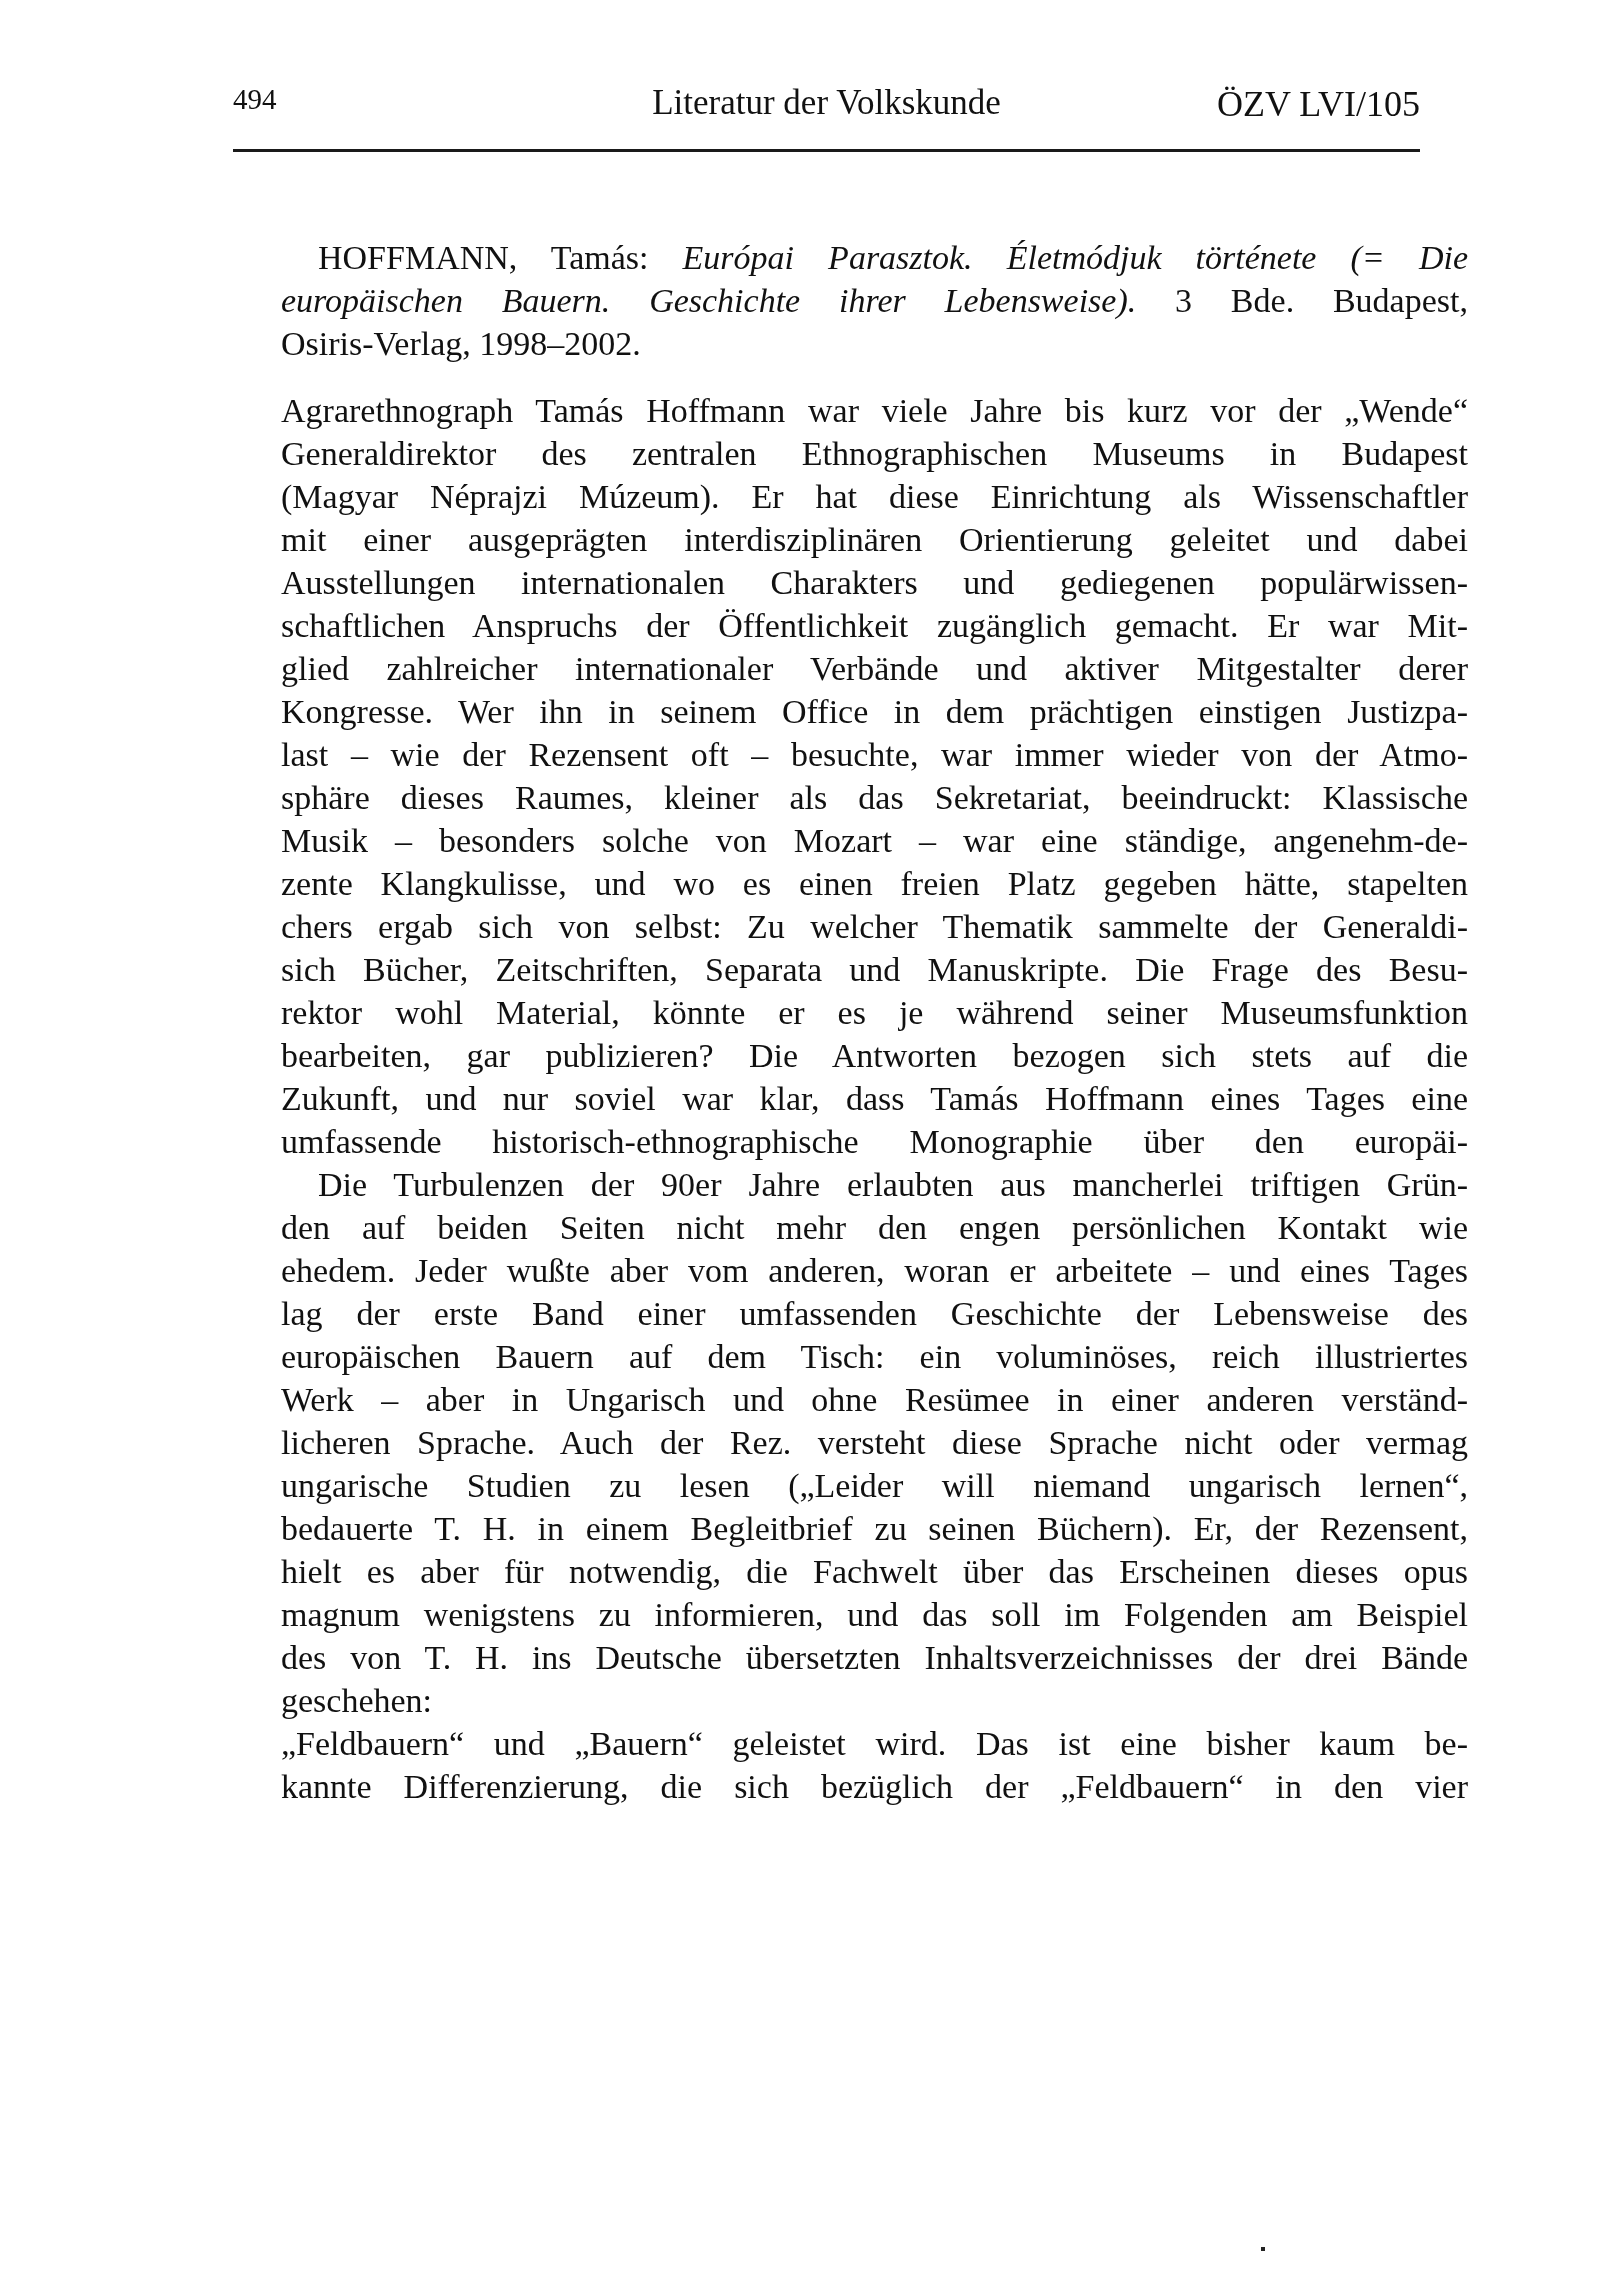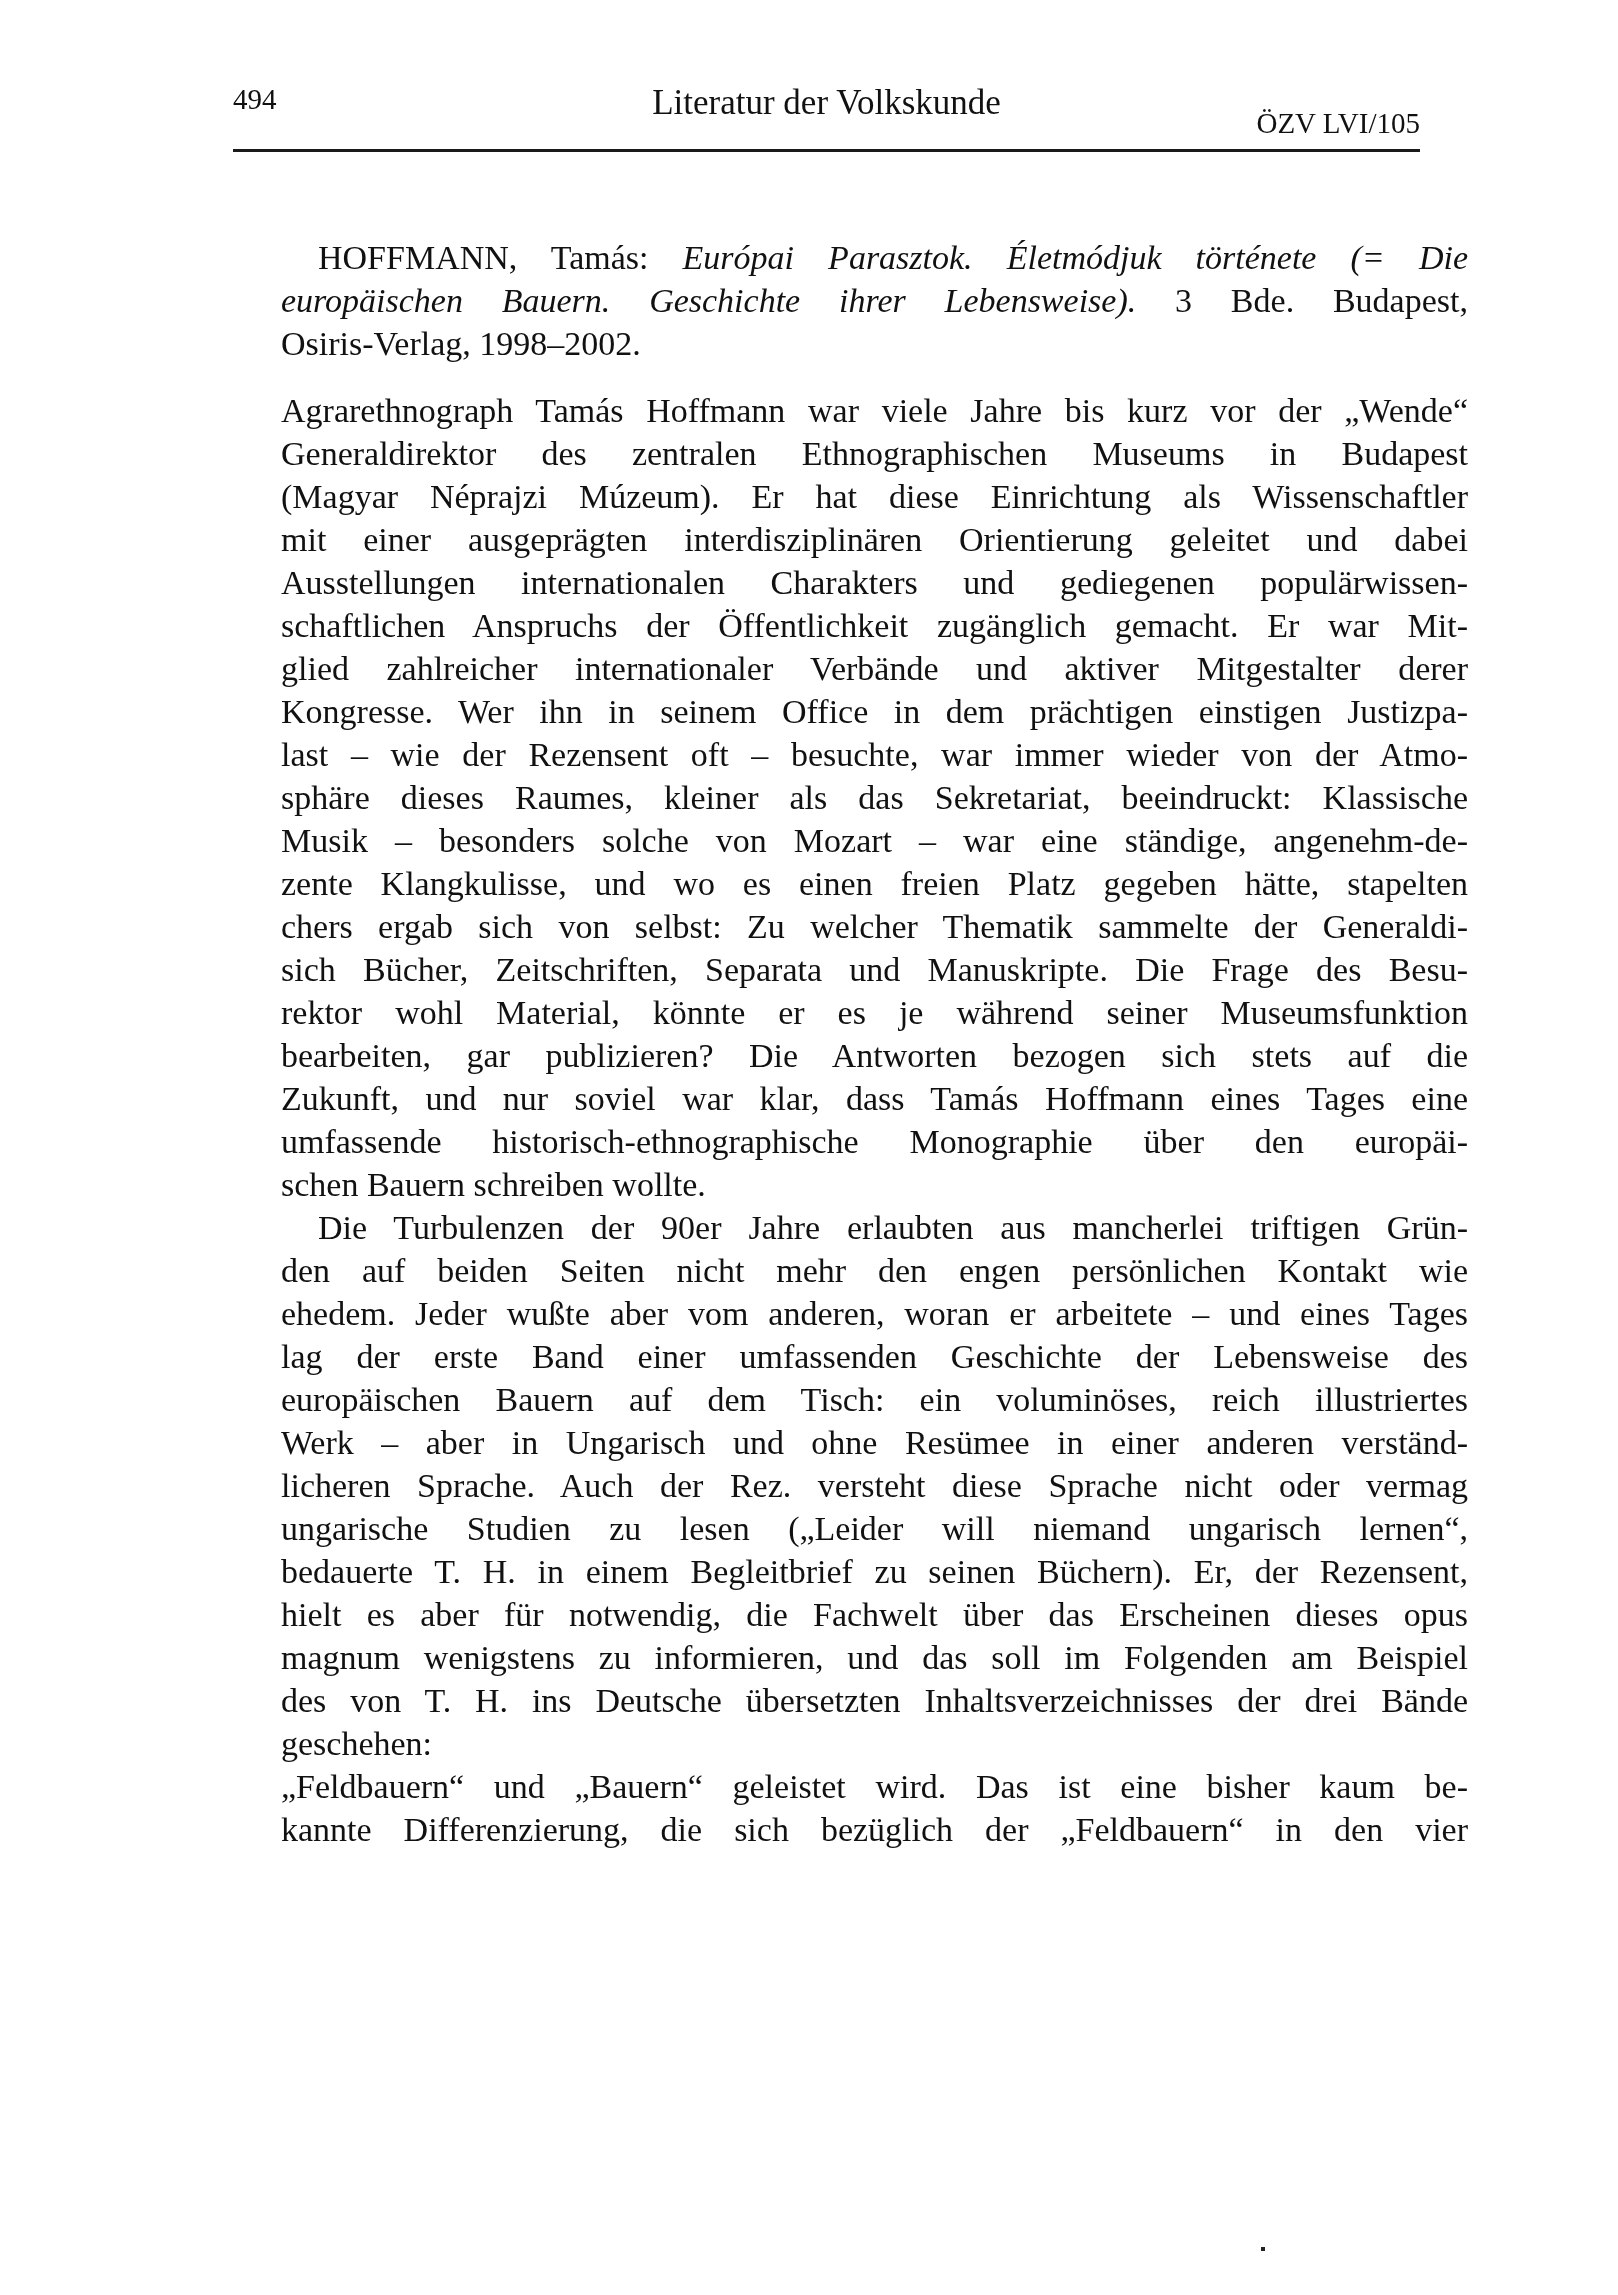--- a/index.html
+++ b/index.html
@@ -3,21 +3,21 @@
   <meta charset="utf-8">
   <style>
     html, body { margin: 0; padding: 0; background: #ffffff; }
     body { width: 1618px; height: 2295px; position: relative; overflow: hidden;
            font-family: "Liberation Serif", "DejaVu Serif", serif; color: #111; }
     .page { position: absolute; left: 233px; top: 0; width: 1187px; }
     .running-head { position: absolute; top: 83px; left: 0; width: 1187px; height: 40px;
                     font-size: 29px; }
     .rh-left { position: absolute; left: 0; top: 0; }
     .rh-center { position: absolute; left: 0; right: 0; top: 0; text-align: center; font-size: 35px; }
-    .rh-right { position: absolute; right: 0; top: 0; font-size: 29px; margin-top: 24px; }
+    .rh-right { position: absolute; right: 0; top: 0; font-size: 36px; }
     .rule { position: absolute; top: 149px; left: 0; width: 1187px; height: 3.2px; background: #1a1a1a; }
     .body-text { position: absolute; top: 236px; left: 0; width: 1187px; font-size: 34px; line-height: 43px; margin-left: 48px; }
     .line { display: block; height: 43px; white-space: nowrap; text-align: justify; text-align-last: justify; }
     .line.last { text-align-last: left; }
     .line.indent { padding-left: 37px; }
     .gap { display: block; height: 24px; }
     .it { font-style: italic; }
     .dot { position: absolute; left: 1261px; top: 2247px; width: 4px; height: 4px; background: #222; }
   </style>
 </head>
@@ -51,21 +51,20 @@
           <span class="line">last – wie der Rezensent oft – besuchte, war immer wieder von der Atmo-</span>
           <span class="line">sphäre dieses Raumes, kleiner als das Sekretariat, beeindruckt: Klassische</span>
           <span class="line">Musik – besonders solche von Mozart – war eine ständige, angenehm-de-</span>
           <span class="line">zente Klangkulisse, und wo es einen freien Platz gegeben hätte, stapelten</span>
           <span class="line">chers ergab sich von selbst: Zu welcher Thematik sammelte der Generaldi-</span>
           <span class="line">sich Bücher, Zeitschriften, Separata und Manuskripte. Die Frage des Besu-</span>
           <span class="line">rektor wohl Material, könnte er es je während seiner Museumsfunktion</span>
           <span class="line">bearbeiten, gar publizieren? Die Antworten bezogen sich stets auf die</span>
           <span class="line">Zukunft, und nur soviel war klar, dass Tamás Hoffmann eines Tages eine</span>
           <span class="line">umfassende historisch-ethnographische Monographie über den europäi-</span>
-          <span class="line last">schen Bauern schreiben wollte.</span>
         </div>
         <div>
           <span class="line indent">Die Turbulenzen der 90er Jahre erlaubten aus mancherlei triftigen Grün-</span>
           <span class="line">den auf beiden Seiten nicht mehr den engen persönlichen Kontakt wie</span>
           <span class="line">ehedem. Jeder wußte aber vom anderen, woran er arbeitete – und eines Tages</span>
           <span class="line">lag der erste Band einer umfassenden Geschichte der Lebensweise des</span>
           <span class="line">europäischen Bauern auf dem Tisch: ein voluminöses, reich illustriertes</span>
           <span class="line">Werk – aber in Ungarisch und ohne Resümee in einer anderen verständ-</span>
           <span class="line">licheren Sprache. Auch der Rez. versteht diese Sprache nicht oder vermag</span>
           <span class="line">ungarische Studien zu lesen („Leider will niemand ungarisch lernen“,</span>

